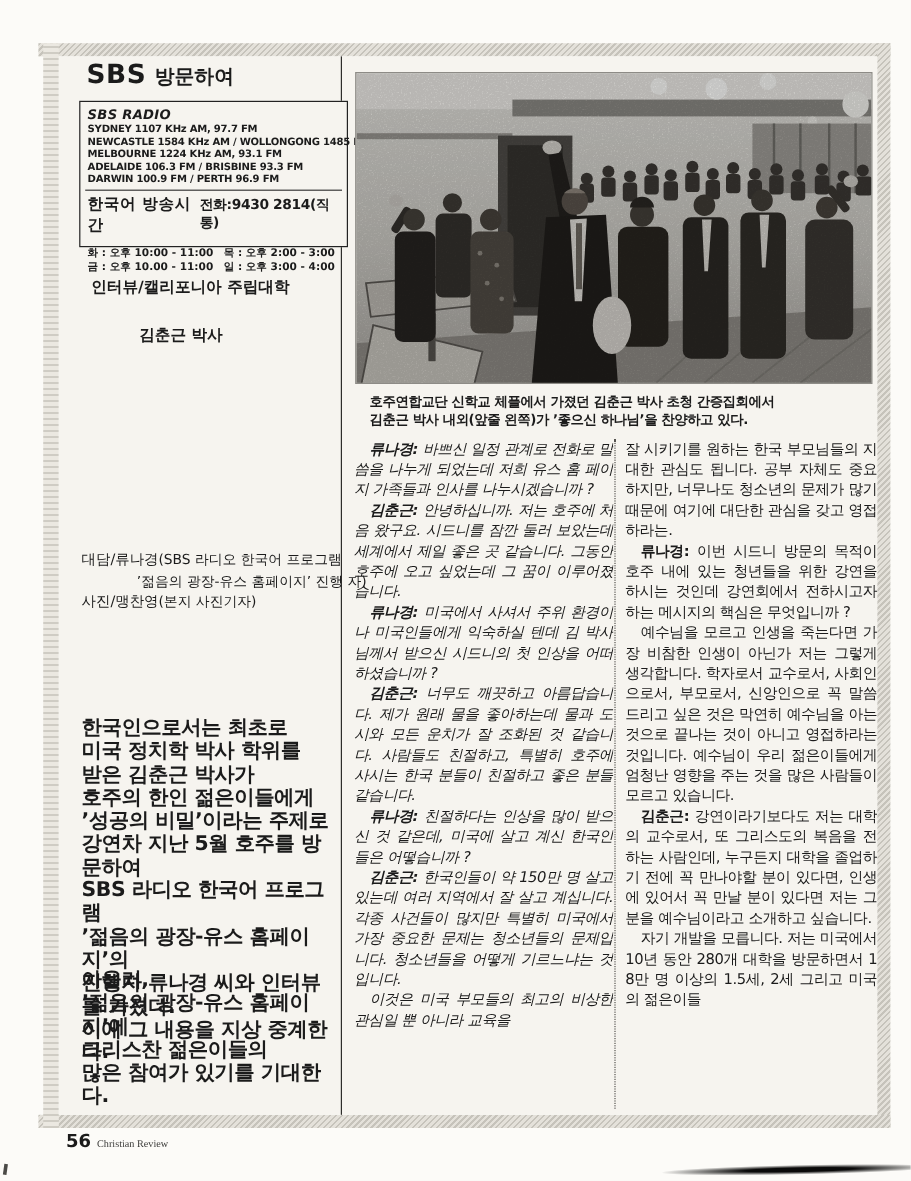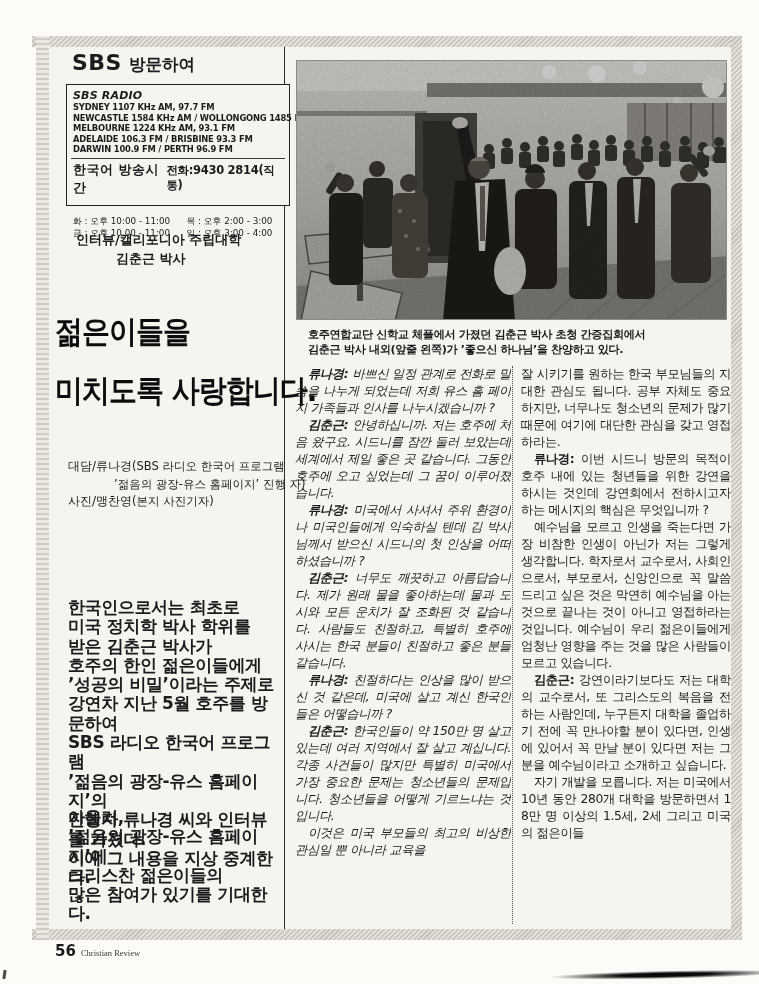--- a/index.html
+++ b/index.html
@@ -37,28 +37,28 @@
 
   
   .radio-box { position:absolute; left:66px; top:84px; width:224px; height:122px;
     border:1.8px solid #222; padding:4px 6px 3px 6px; background:#f6f4ef; }
   .radio-title { font-size:11px; font-weight:800; font-style:italic; letter-spacing:.2px; line-height:13px; }
   .freq { font-size:8.4px; font-weight:600; line-height:10.6px; letter-spacing:-0.2px; white-space:nowrap; }
   .radio-sep { border:none; border-top:1.2px solid #3a3a3a; margin:3px -2px 2px -2px; }
   .sched-row1 { display:flex; justify-content:space-between; align-items:baseline; }
   .sched-title { font-size:13px; font-weight:800; letter-spacing:.5px; }
   .sched-phone { font-size:11.5px; font-weight:700; letter-spacing:-0.3px; }
-  .sched-grid { margin-top:18px; font-size:8.8px; font-weight:400; line-height:12px; }
+  .sched-grid { margin-top:8px; font-size:8.8px; font-weight:700; line-height:12px; }
   .sched-grid .row { display:flex; }
   .sched-grid .c1 { width:54%; white-space:nowrap; }
   .sched-grid .c2 { width:46%; white-space:nowrap; }
 
   
   .kicker { position:absolute; left:76px; top:230px; font-size:13px; font-weight:800; line-height:19px; }
-  .kicker .l2 { margin-left:40px; }
+  .kicker .l2 { margin-left:40px;margin-top:21px; }
 
   
   .headline { position:absolute; left:55px; top:302px; color:#0c0c0c; }
   .headline .hl-line { font-size:31px; font-weight:900; letter-spacing:-1px; white-space:nowrap;
     transform:scaleX(0.9); transform-origin:left; line-height:59px; }
 
   
   .credits { position:absolute; left:68px; top:458px; font-size:11.5px; line-height:17.5px; }
   .credits b { font-size:12px; font-weight:400; }
   .credits .cont { margin-left:46px; }
@@ -138,24 +138,20 @@
         <span class="c2">일 : 오후 3:00 - 4:00</span>
       </div>
     </div>
   </div>
 
   <div class="kicker">
     <div>인터뷰/캘리포니아 주립대학</div>
     <div class="l2">김춘근 박사</div>
   </div>
 
-  <div class="headline">
-    <div class="hl-line">젊은이들을</div>
-    <div class="hl-line">미치도록 사랑합니다.</div>
-  </div>
 
   <div class="credits">
     <div>
       <b>대담/류나경</b><span>(SBS 라디오 한국어 프로그램</span>
     </div>
     <div class="cont">’젊음의 광장-유스 홈페이지’ 진행 자)</div>
     <div>
       <b>사진/맹찬영</b><span>(본지 사진기자)</span>
     </div>
   </div>

